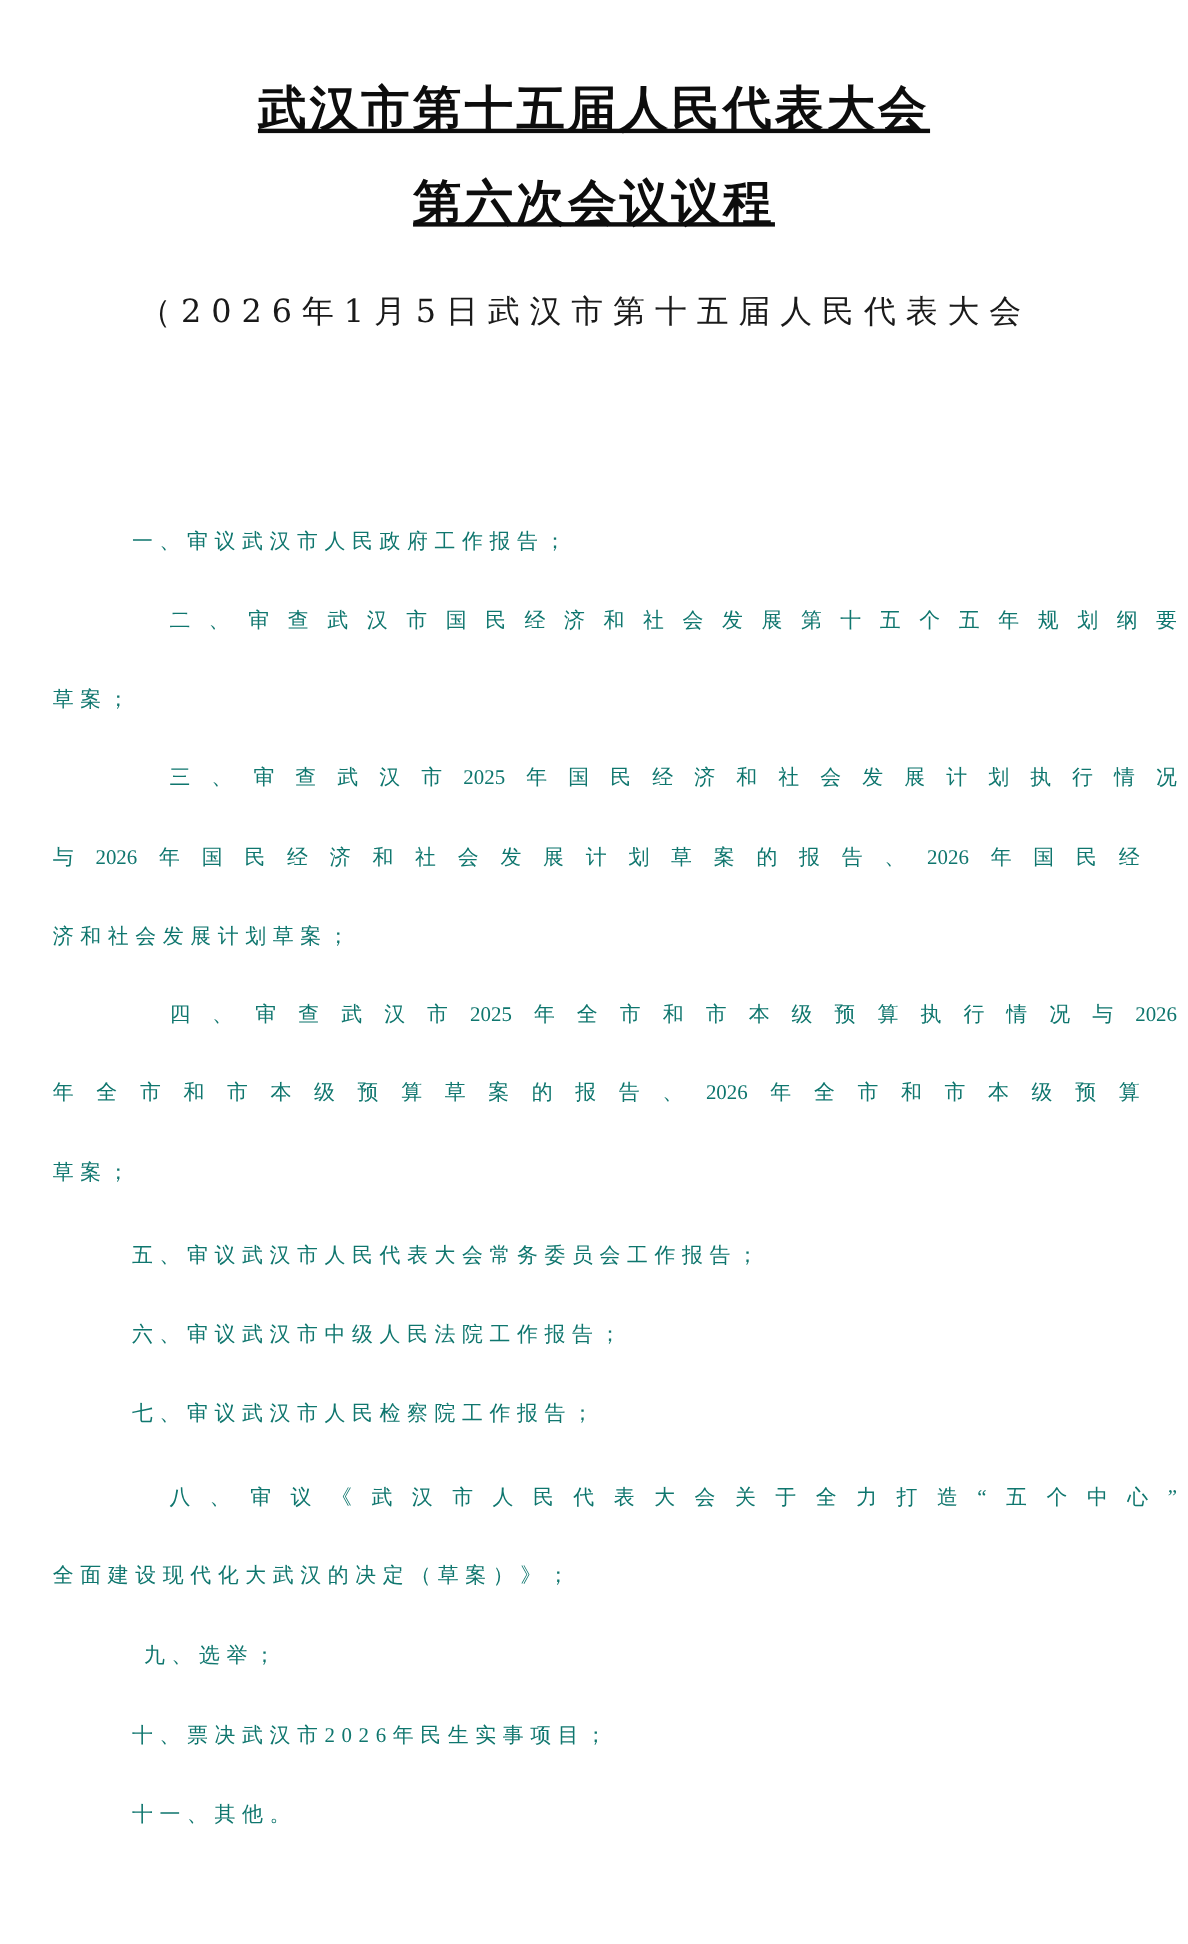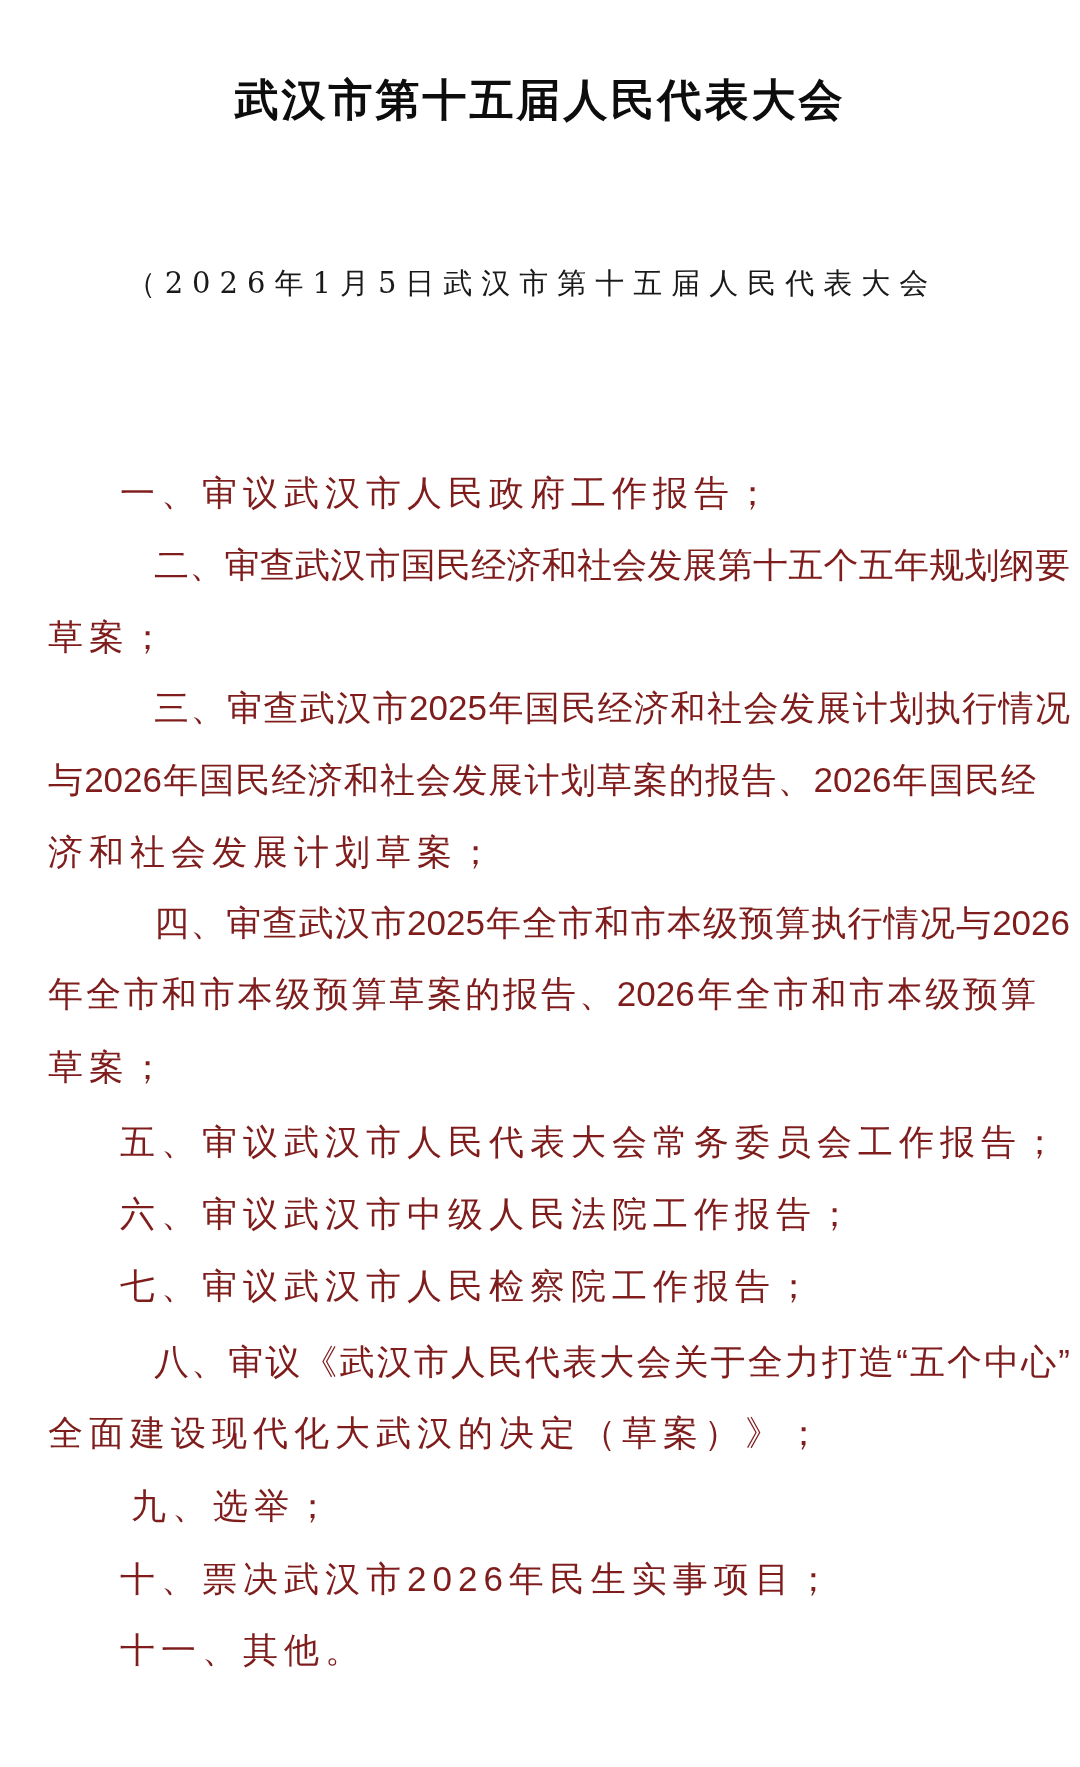--- a/index.html
+++ b/index.html
@@ -2,44 +2,45 @@
 <html><head>
 <meta charset="utf-8">
 <style>
   html, body { margin: 0; padding: 0; background: #ffffff; }
   body { width: 1080px; height: 1767px; position: relative; overflow: hidden; }
   .page { position: absolute; left: 0; top: 0; width: 1080px; height: 1767px; background: #ffffff; color: #1a1a1a; }
   .title {
     position: absolute; left: 0; width: 1080px; text-align: center;
     font-family: "DejaVu Serif", "Liberation Serif", serif;
     font-weight: bold; font-size: 44px; line-height: 50px;
-    letter-spacing: 3px; color: #0d0d0d;
+    letter-spacing: 3px; color: #0d0d0d; text-decoration: underline;
   }
   .subtitle {
     position: absolute; left: 0; width: 1064px; text-align: center;
     font-family: "DejaVu Serif", "Liberation Serif", serif;
     font-size: 29px; line-height: 40px; letter-spacing: 9px; color: #1a1a1a;
   }
   .line {
     position: absolute; height: 40px; line-height: 40px;
-    font-family: Liberation Sans, sans-serif;
-    font-size: 35px; color: #7f1d1d; white-space: nowrap;
+    font-family: Liberation Serif, serif;
+    font-size: 19px; color: #0f766e; white-space: nowrap;
     letter-spacing: 6px;
   }
   .full { left: 48px; width: 988px; text-align: justify; text-align-last: justify; letter-spacing: 0; }
   .indent-full { left: 120px; width: 916px; text-align: justify; text-align-last: justify; letter-spacing: 0; margin-left: 34px; }
   .indent { left: 120px; }
   .cont { left: 48px; }
 </style>
 </head>
 <body>
 
 <div class="page">
 
   <div class="title" style="top:75px;">武汉市第十五届人民代表大会</div>
+  <div class="title" style="top:160px;">第六次会议议程</div>
 
   <div class="subtitle" style="top:263px;">（2026年1月5日武汉市第十五届人民代表大会</div>
 
   <div>
 
     <div class="line indent" style="top:473px;">一、审议武汉市人民政府工作报告；</div>
 
     <div class="line indent-full" style="top:545px;">二、审查武汉市国民经济和社会发展第十五个五年规划纲要</div>
     <div class="line cont" style="top:617px;">草案；</div>
 

